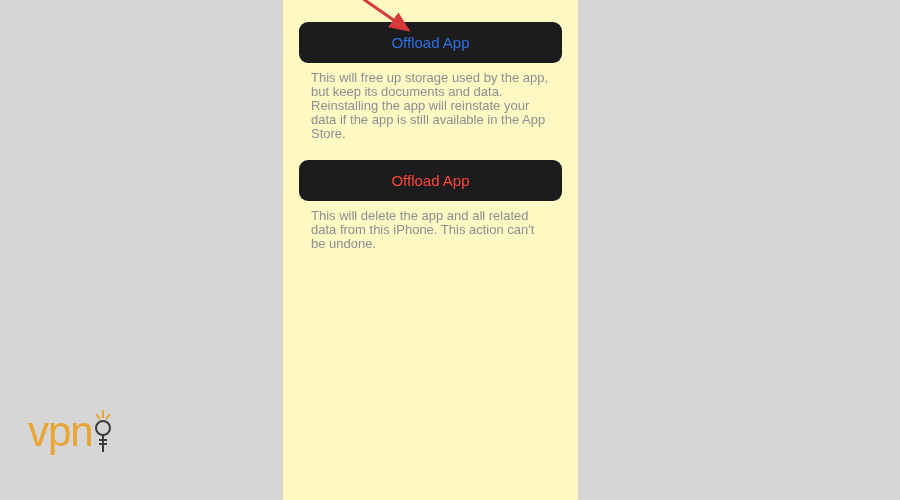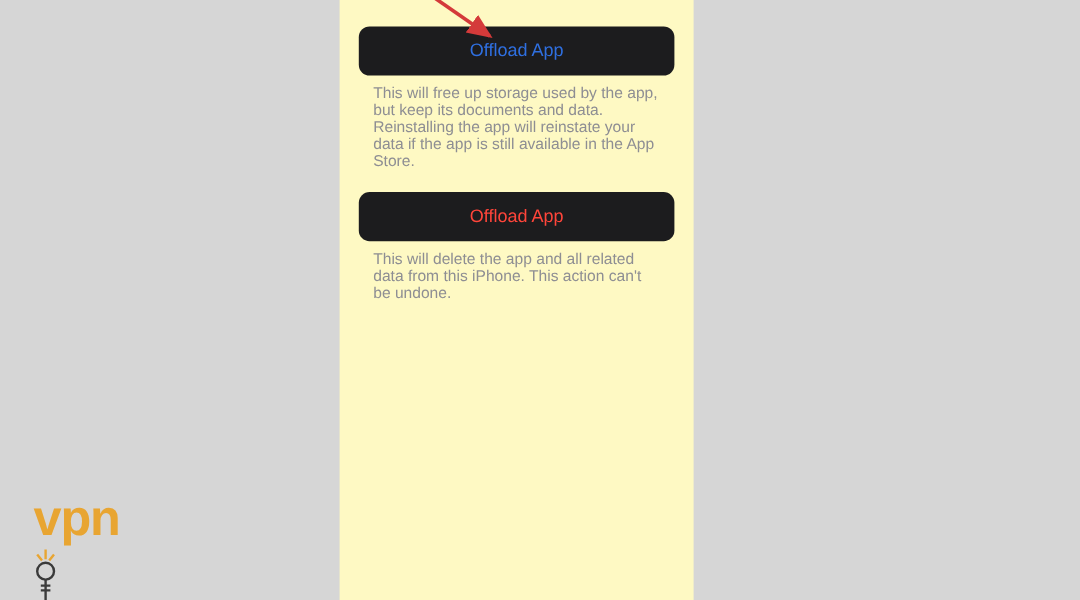--- a/index.html
+++ b/index.html
@@ -59,25 +59,24 @@
       left: 350px;
       top: -12px;
       pointer-events: none;
     }
     .watermark {
       position: absolute;
       left: 28px;
       bottom: 40px;
       height: 52px;
       display: flex;
-      font-weight: 700;
+      font-weight: 400;
       font-size: 42px;
       letter-spacing: -1px;
       pointer-events: none;
-      flex-direction: column;
     }
     .wm-vpn { color: #e8a532; }
     .wm-bulb {
       display: inline-flex;
       width: 24px;
       justify-content: center;
       margin: 0 -2px;
     }
     .wm-central { color: #3a3a3a; }
   </style>

